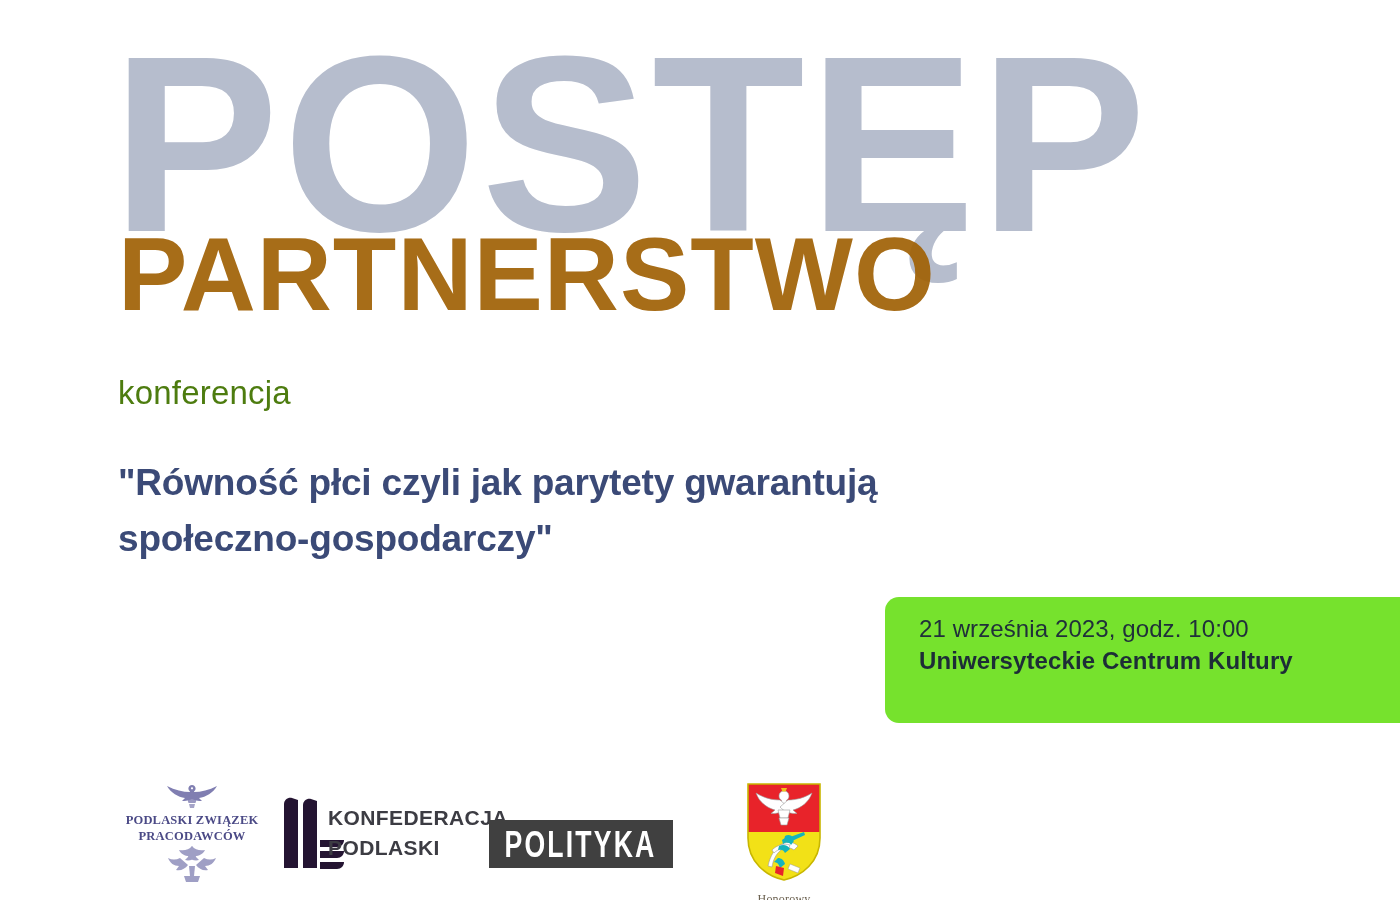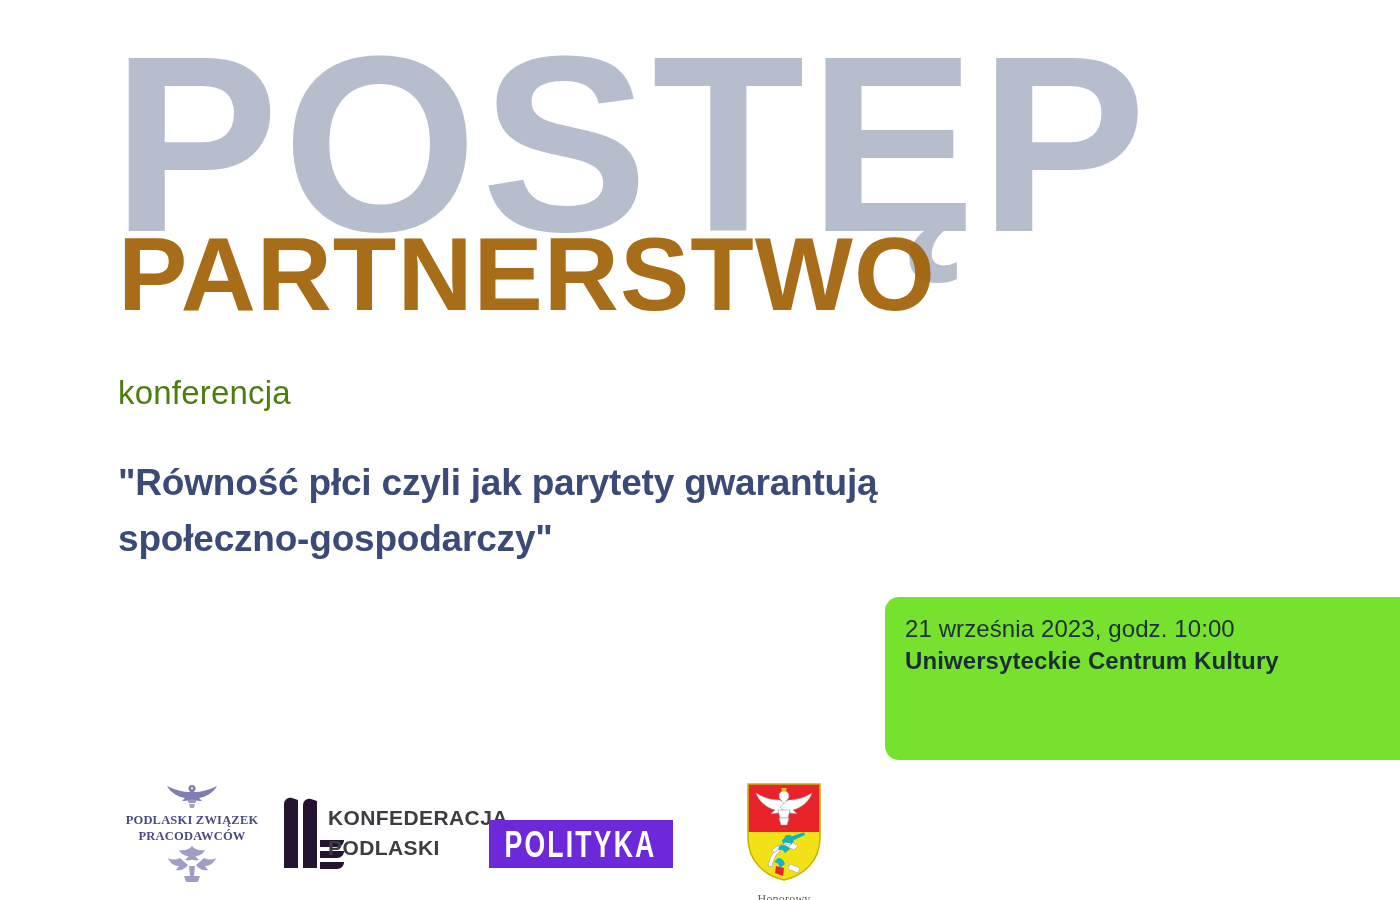--- a/index.html
+++ b/index.html
@@ -87,25 +87,25 @@
     line-height: 1.52;
     letter-spacing: -0.2px;
   }
 
   
   #info-box {
     position: absolute;
     left: 885px;
     top: 597px;
     width: 515px;
-    height: 163px;
+    height: 126px;
     background: #76e22d;
     border-radius: 14px 0 0 14px;
     box-sizing: border-box;
-    padding: 16px 0 0 20px;
+    padding: 16px 0 0 34px;
     z-index: 5;
   }
   #info-date {
     font-size: 24px;
     font-weight: 400;
     color: #20303a;
     line-height: 1.33;
     letter-spacing: 0.1px;
   }
   #info-venue-1, #info-venue-2 {
@@ -158,21 +158,21 @@
     font-weight: 700;
     color: #3c3c43;
     line-height: 1.45;
     letter-spacing: 0.4px;
   }
 
   
   #logo-polityka {
     left: 489px; top: 48px;
     width: 184px; height: 48px;
-    background: #6d28d9;
+    background: #404040;
     display: flex;
     align-items: center;
     justify-content: center;
   }
   #logo-polityka .pol-word {
     color: #ffffff;
     font-size: 37px;
     font-weight: 700;
     letter-spacing: 3px;
     transform: scaleX(0.72);

